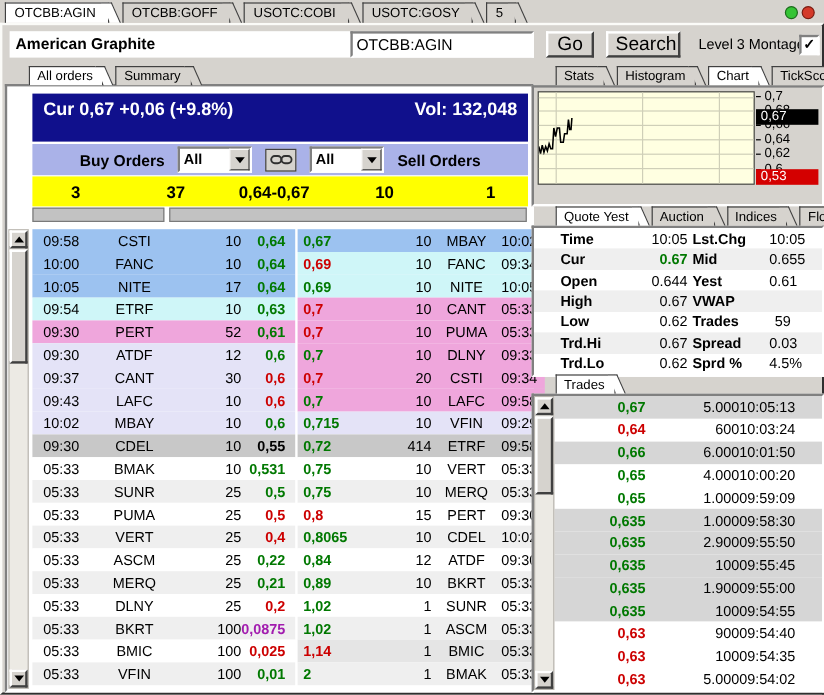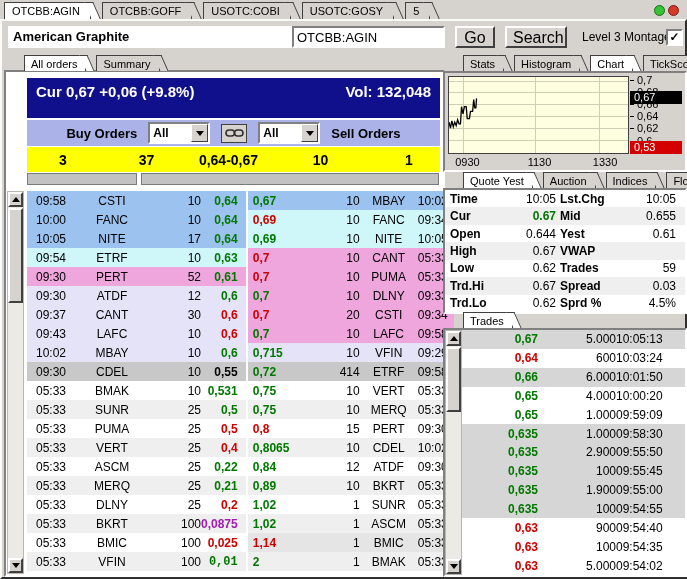--- a/index.html
+++ b/index.html
@@ -104,21 +104,21 @@
   .ylab.boxed{padding-left:4px;}
   .ylab.boxed::before{display:none;}
   .ylab.cur{background:#000;color:#fff;}
   .ylab.low{background:#D40000;color:#fff;bottom:0;}
   .xrow{position:absolute;left:3px;right:56px;bottom:1px;height:13px;}
   .xlab{position:absolute;font-size:11px;top:0;}
   
   .quote-tabs{left:443px;top:151px;}
   .quote-box{position:absolute;left:441px;top:167px;width:240px;height:122px;display:flex;flex-direction:column;}
   .qrow{flex:1;display:grid;grid-template-columns:52px 58px 64px 1fr;align-items:center;
-        font-size:12px;padding:0 5px;}
+        font-size:12px;padding:0 22px;}
   .ql{font-weight:bold;}
   .qv{text-align:right;padding-right:4px;}
   
   .trades-tab{left:443px;top:291px;}
   .trades-box{position:absolute;left:441px;top:307px;width:240px;height:245px;display:flex;}
   .trades-sb{position:relative;width:17px;flex:none;}
   .trades-rows{flex:1;display:flex;flex-direction:column;}
   .trow{flex:1;display:grid;grid-template-columns:76px 78px 1fr;align-items:center;font-size:12px;}
   .tp{text-align:right;font-weight:bold;}
   .ts{text-align:right;}
@@ -372,21 +372,21 @@
             <span class="bt">05:33</span>
             <span class="bm">BMIC</span>
             <span class="bs">100</span>
             <span class="bp" style="color: rgb(204, 0, 0);">0,025</span>
           </div>
 
           <div class="brow" style="background: rgb(239, 239, 239);">
             <span class="bt">05:33</span>
             <span class="bm">VFIN</span>
             <span class="bs">100</span>
-            <span class="bp" style="color: rgb(0, 120, 0); font-family: Liberation Mono, monospace;">0,01</span>
+            <span class="bp" style="color: rgb(0, 120, 0);">0,01</span>
           </div>
         </div>
       <div class="askcol">
 
           <div class="arow" style="background: rgb(156, 194, 240);">
             <span class="ap" style="color: rgb(0, 120, 0);">0,67</span>
             <span class="as">10</span>
             <span class="am">MBAY</span>
             <span class="at">10:02</span>
           </div>
@@ -563,25 +563,20 @@
     <div class="ycol">
         <div class="ylab" style="top: calc(4.6875% - 6px);">0,7</div>
         <div class="ylab" style="top: calc(20.3125% - 6px);">0,68</div>
         <div class="ylab" style="top: calc(35.9375% - 6px);">0,66</div>
         <div class="ylab" style="top: calc(51.5625% - 6px);">0,64</div>
         <div class="ylab" style="top: calc(67.1875% - 6px);">0,62</div>
         <div class="ylab" style="top: calc(82.8125% - 6px);">0,6</div>
         <div class="ylab boxed cur" style="top: calc(28.125% - 7px);">0,67</div>
         <div class="ylab boxed low">0,53</div>
       </div>
-    <div class="xrow">
-        <div class="xlab" style="left: 4%;">0930</div>
-        <div class="xlab" style="left: 44%;">1130</div>
-        <div class="xlab" style="left: 80%;">1330</div>
-      </div>
   </div>
 
   <div class="smalltabs quote-tabs">
 
       <div class="stab active">
         <span>Quote Yest</span>
       </div>
 
       <div class="stab">
         <span>Auction</span>

